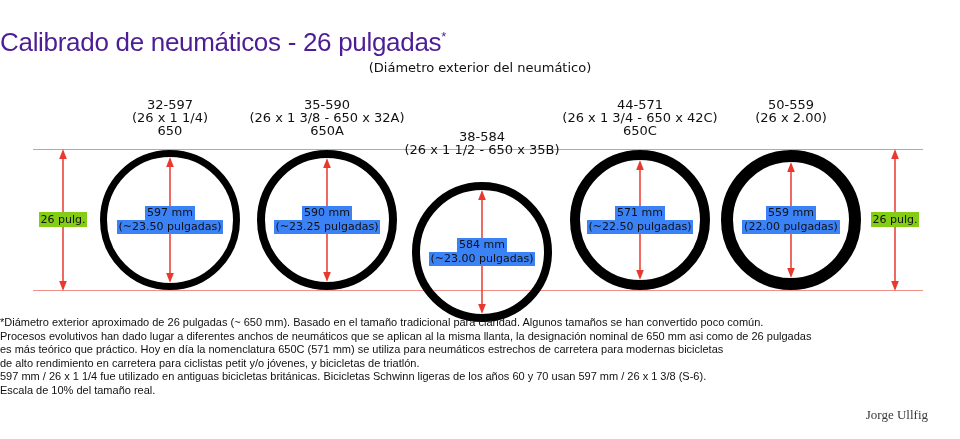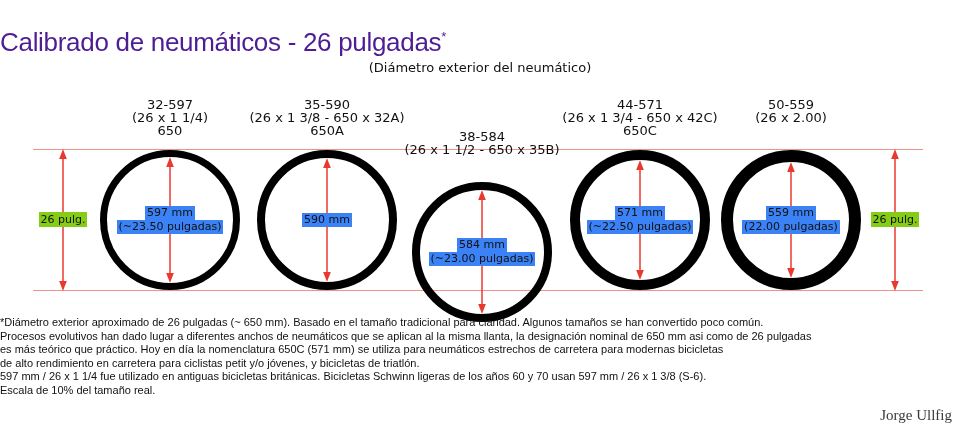--- a/index.html
+++ b/index.html
@@ -66,22 +66,22 @@
   .side-label-right {left:853px;}
   .side-label span {background:#84cc16; padding:1px 2px; display:inline-block;text-align:right;}
   
   .footnote {
     position:absolute; top:316px; left:0; width:100%; 
     font-family:"Liberation Sans", sans-serif; font-size:11px;
     line-height:13.5px; color:#111; z-index:2;
   }
   
   .signature {
-    position:absolute; top:407px; right:8px;
-    font-family:"Liberation Serif", serif; font-size:15px; color:#3a3a3a; z-index:2;
+    position:absolute; top:407px; right:32px;
+    font-family:"Liberation Serif", serif; font-size:13px; color:#3a3a3a; z-index:2;
   }
 </style>
 </head>
 <body>
 
 <div class="stage">
 
   <div class="title"><span>Calibrado de neumáticos - 26 pulgadas</span><sup>*</sup></div>
   <div class="subtitle">(Diámetro exterior del neumático)</div>
 
@@ -127,20 +127,21 @@
       <div>650A</div>
     </div>
     <div class="t-circle"></div>
     <svg class="t-arrow" width="14" height="124" viewBox="0 0 14 124">
       <line x1="7" y1="5" x2="7" y2="119" stroke="#e8392f" stroke-width="1.5"></line>
       <polygon points="7,0 3.2,10 10.8,10" fill="#e8392f"></polygon>
       <polygon points="7,124 3.2,114 10.8,114" fill="#e8392f"></polygon>
     </svg>
     <div class="t-measure">
       <div class="m-line"><span>590 mm</span></div>
+      <div class="m-line"><span>(~23.25 pulgadas)</span></div>
     </div>
   </div>
 
   <div class="tire tire-2">
     <div class="t-label">
       <div>38-584</div>
       <div>(26 x 1 1/2 - 650 x 35B)</div>
     </div>
     <div class="t-circle"></div>
     <svg class="t-arrow" width="14" height="124" viewBox="0 0 14 124">

